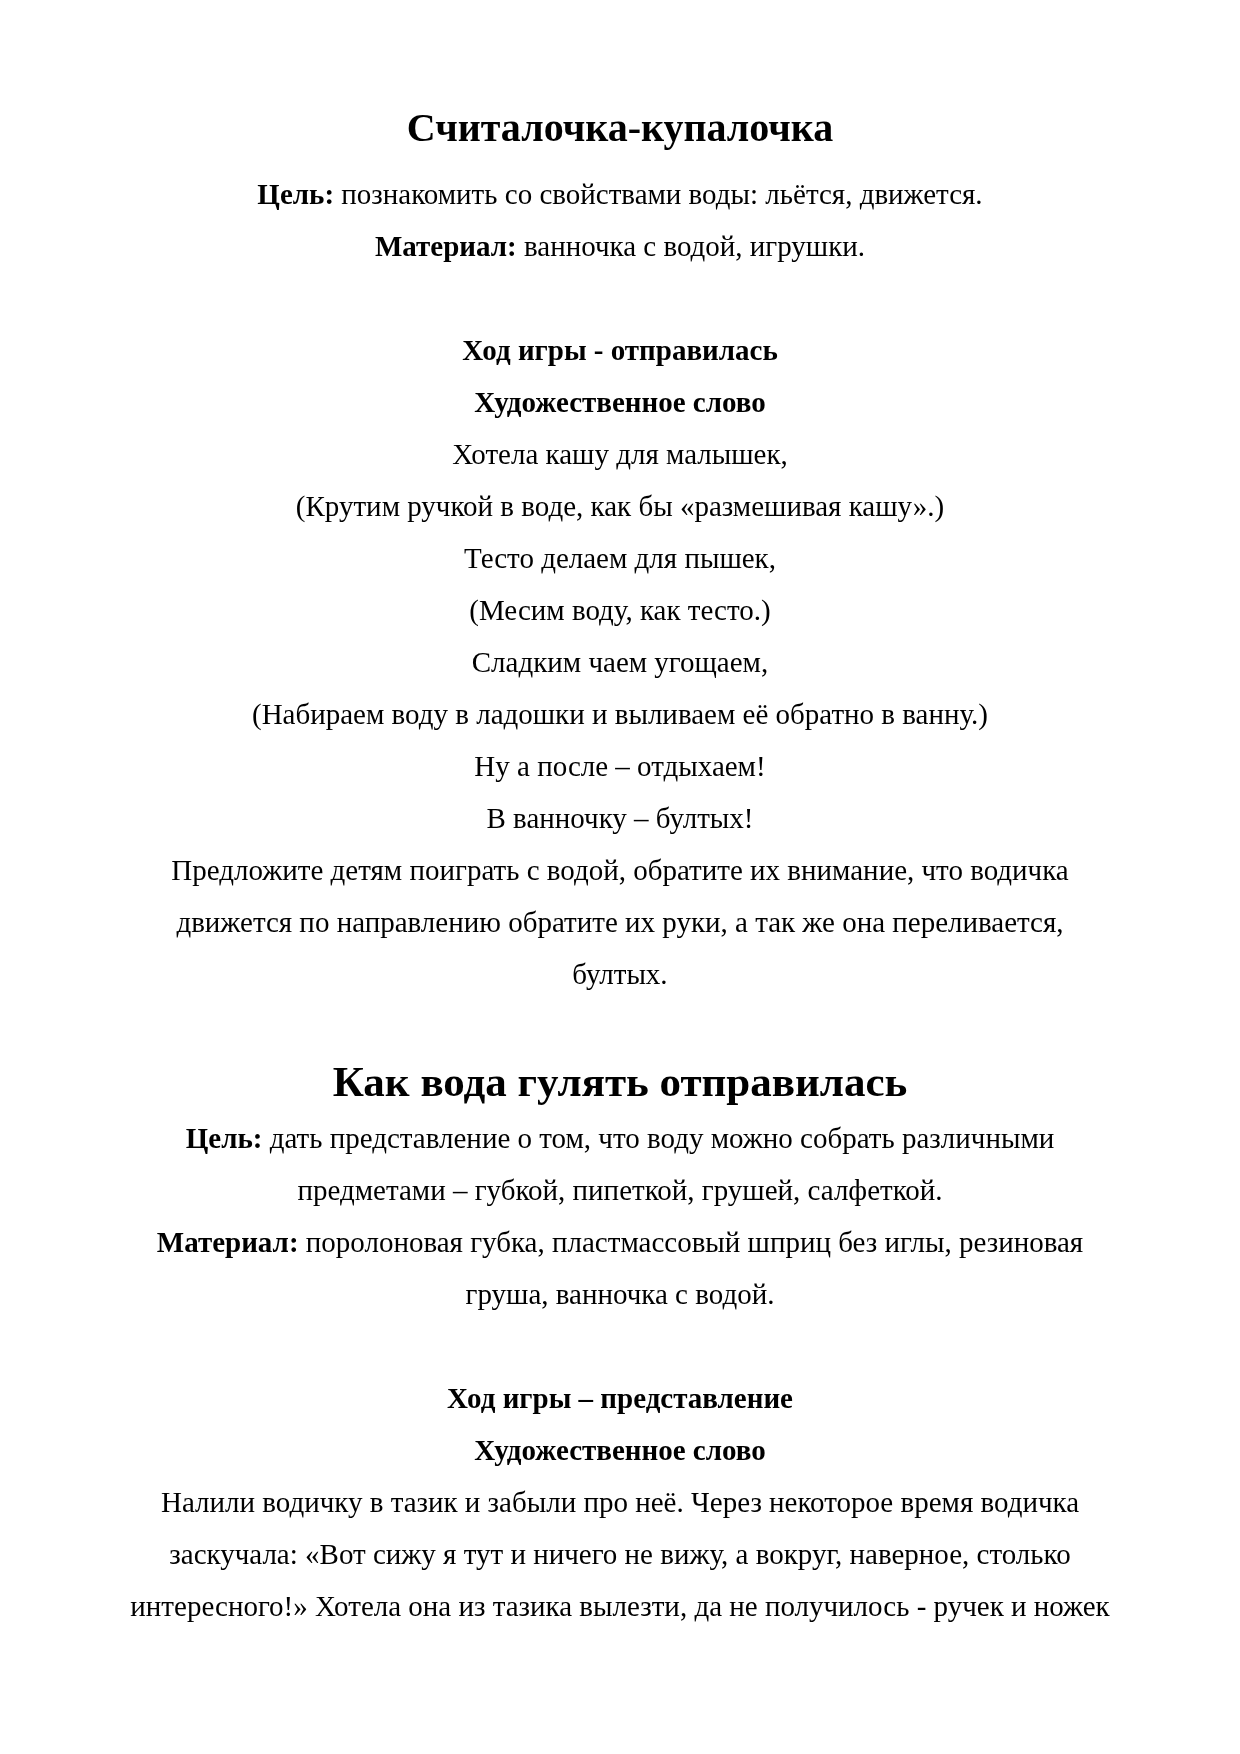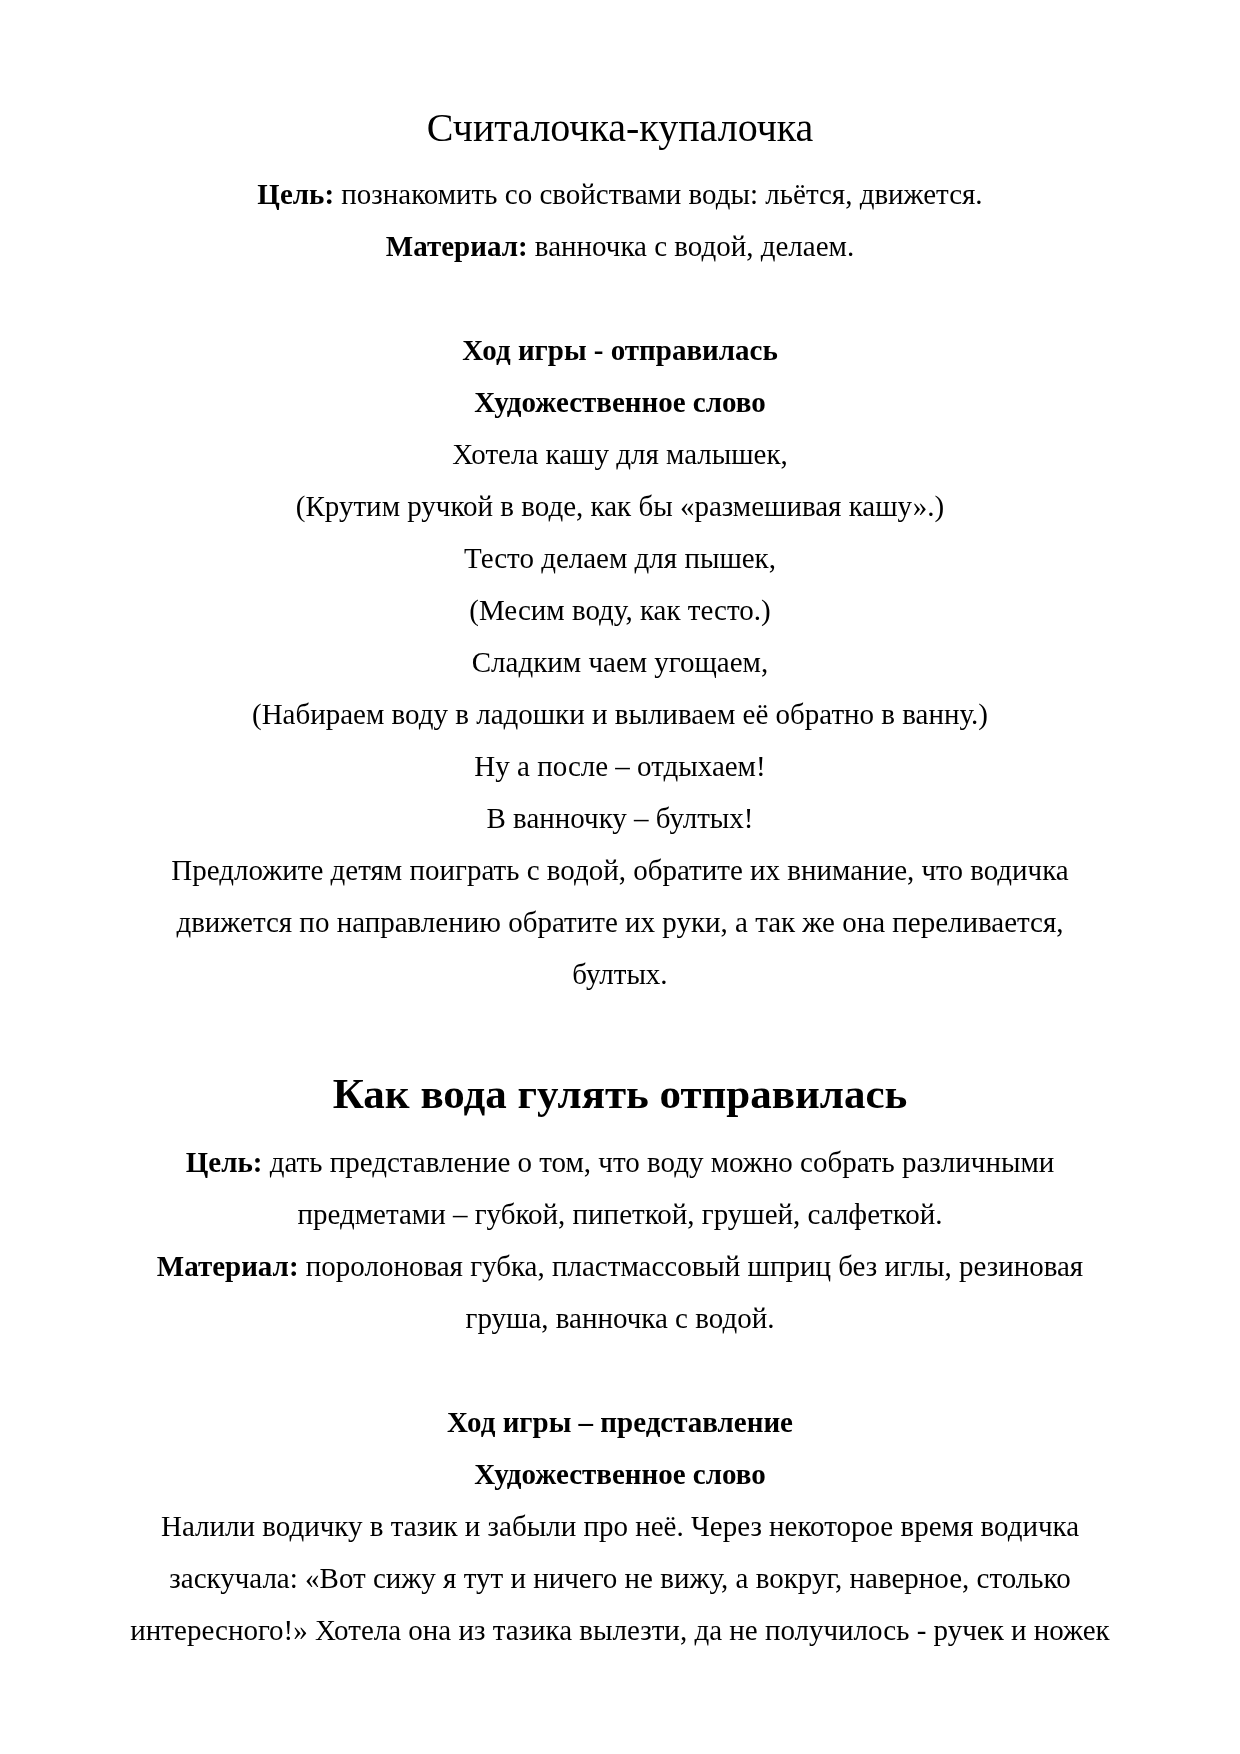--- a/index.html
+++ b/index.html
@@ -10,51 +10,51 @@
     color: #000000;
     font-family: "Liberation Serif", "DejaVu Serif", serif;
     font-size: 29px;
     box-sizing: border-box;
     padding: 96px 110px 0 110px;
     text-align: center;
     overflow: hidden;
   }
   .doc-title {
     font-size: 40px;
-    font-weight: normal;
+    font-weight: bold;
     line-height: 64px;
     margin: 0 0 8px 0;
     white-space: nowrap;
   }
   .doc-title-2 {
     font-size: 43px;
     font-weight: bold;
     line-height: 60px;
-    margin: 12px;
+    margin: 0;
     white-space: nowrap;
   }
   .line {
     margin: 0;
     line-height: 52px;
     white-space: nowrap;
   }
   .bold { font-weight: bold; }
   .spacer { height: 52px; }
 </style>
 </head>
 <body>
 
 <h1 class="doc-title">Считалочка-купалочка</h1>
 
 <p class="line">
   <span class="bold">Цель:</span><span> познакомить со свойствами воды: льётся, движется.</span>
 </p>
 
 <p class="line">
-  <span class="bold">Материал:</span><span> ванночка с водой, делаем.</span>
+  <span class="bold">Материал:</span><span> ванночка с водой, игрушки.</span>
 </p>
 
 <div class="spacer"></div>
 
 <p class="line bold">Ход игры - отправилась</p>
 <p class="line bold">Художественное слово</p>
 
 <p class="line">Хотела кашу для малышек,</p>
 <p class="line">(Крутим ручкой в воде, как бы «размешивая кашу».)</p>
 <p class="line">Тесто делаем для пышек,</p>

